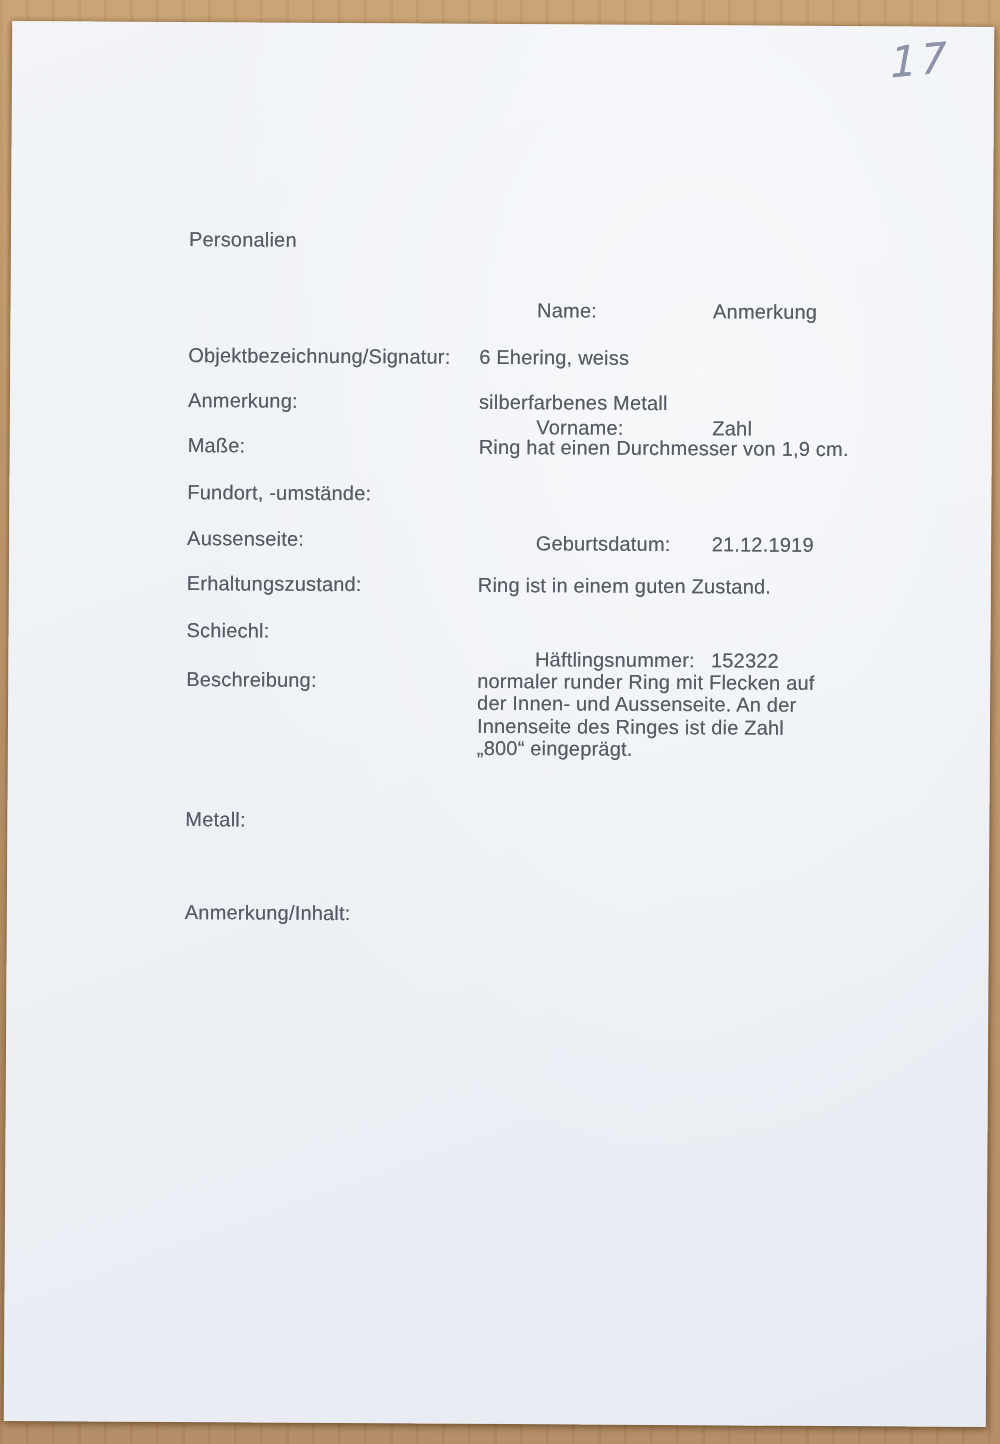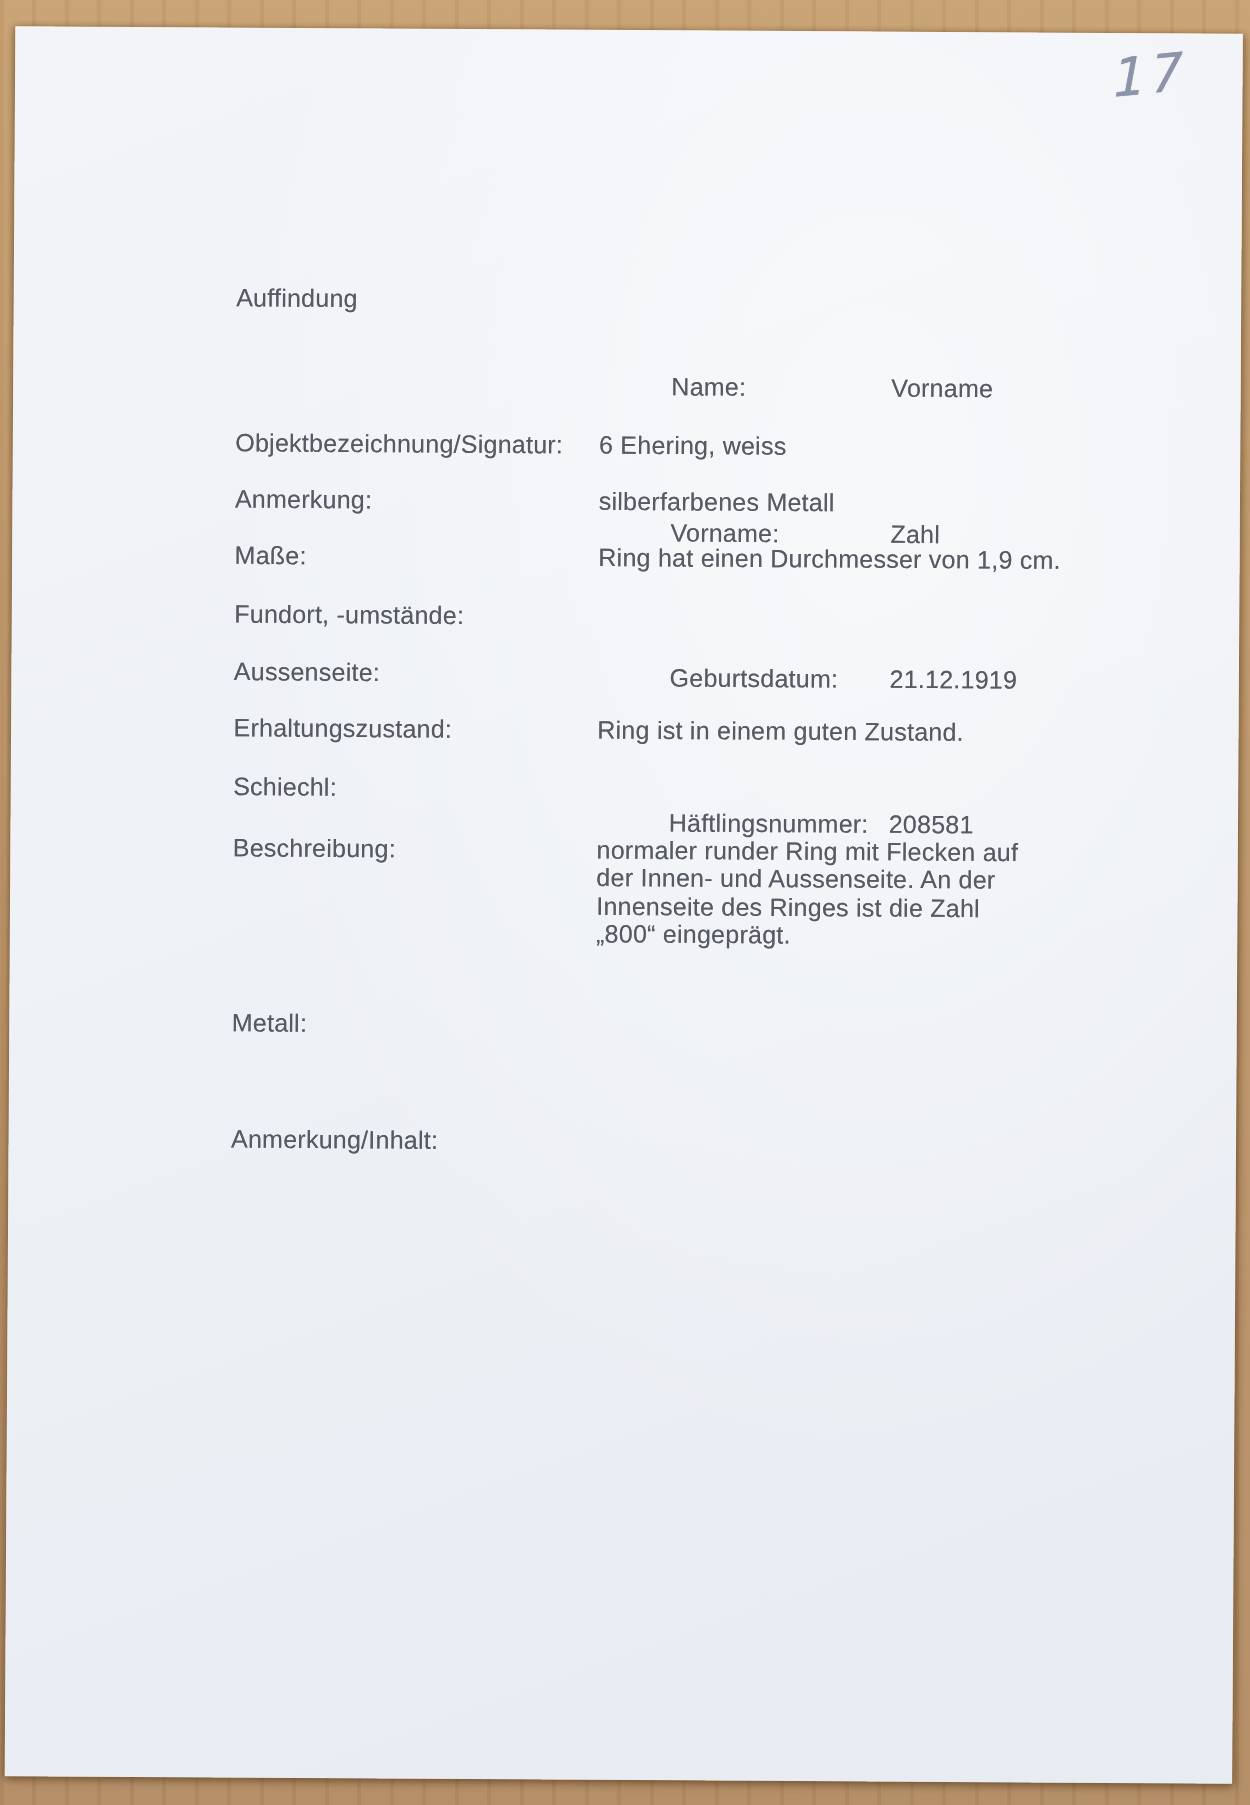--- a/index.html
+++ b/index.html
@@ -101,33 +101,33 @@
 </style>
 </head>
 <body>
 
 <div class="scene">
   <div class="paper">
 
     <span class="pagenum">17</span>
 
     <div class="row" style="top:206px">
-      <span class="lbl">Auffindung</span>
+      <span class="lbl">Personalien</span>
       <div class="ptable">
         <div class="pline">
-          <span class="plbl">Name:</span><span class="pval">Vorname</span>
+          <span class="plbl">Name:</span><span class="pval">Anmerkung</span>
         </div>
         <div class="pline">
           <span class="plbl">Vorname:</span><span class="pval">Zahl</span>
         </div>
         <div class="pline">
           <span class="plbl">Geburtsdatum:</span><span class="pval">21.12.1919</span>
         </div>
         <div class="pline">
-          <span class="plbl">Häftlingsnummer:</span><span class="pval">208581</span>
+          <span class="plbl">Häftlingsnummer:</span><span class="pval">152322</span>
         </div>
       </div>
     </div>
 
     <div class="row" style="top:322px">
       <span class="lbl">Objektbezeichnung/Signatur:</span>
       <span class="val">6 Ehering, weiss</span>
     </div>
 
     <div class="row" style="top:367px">

